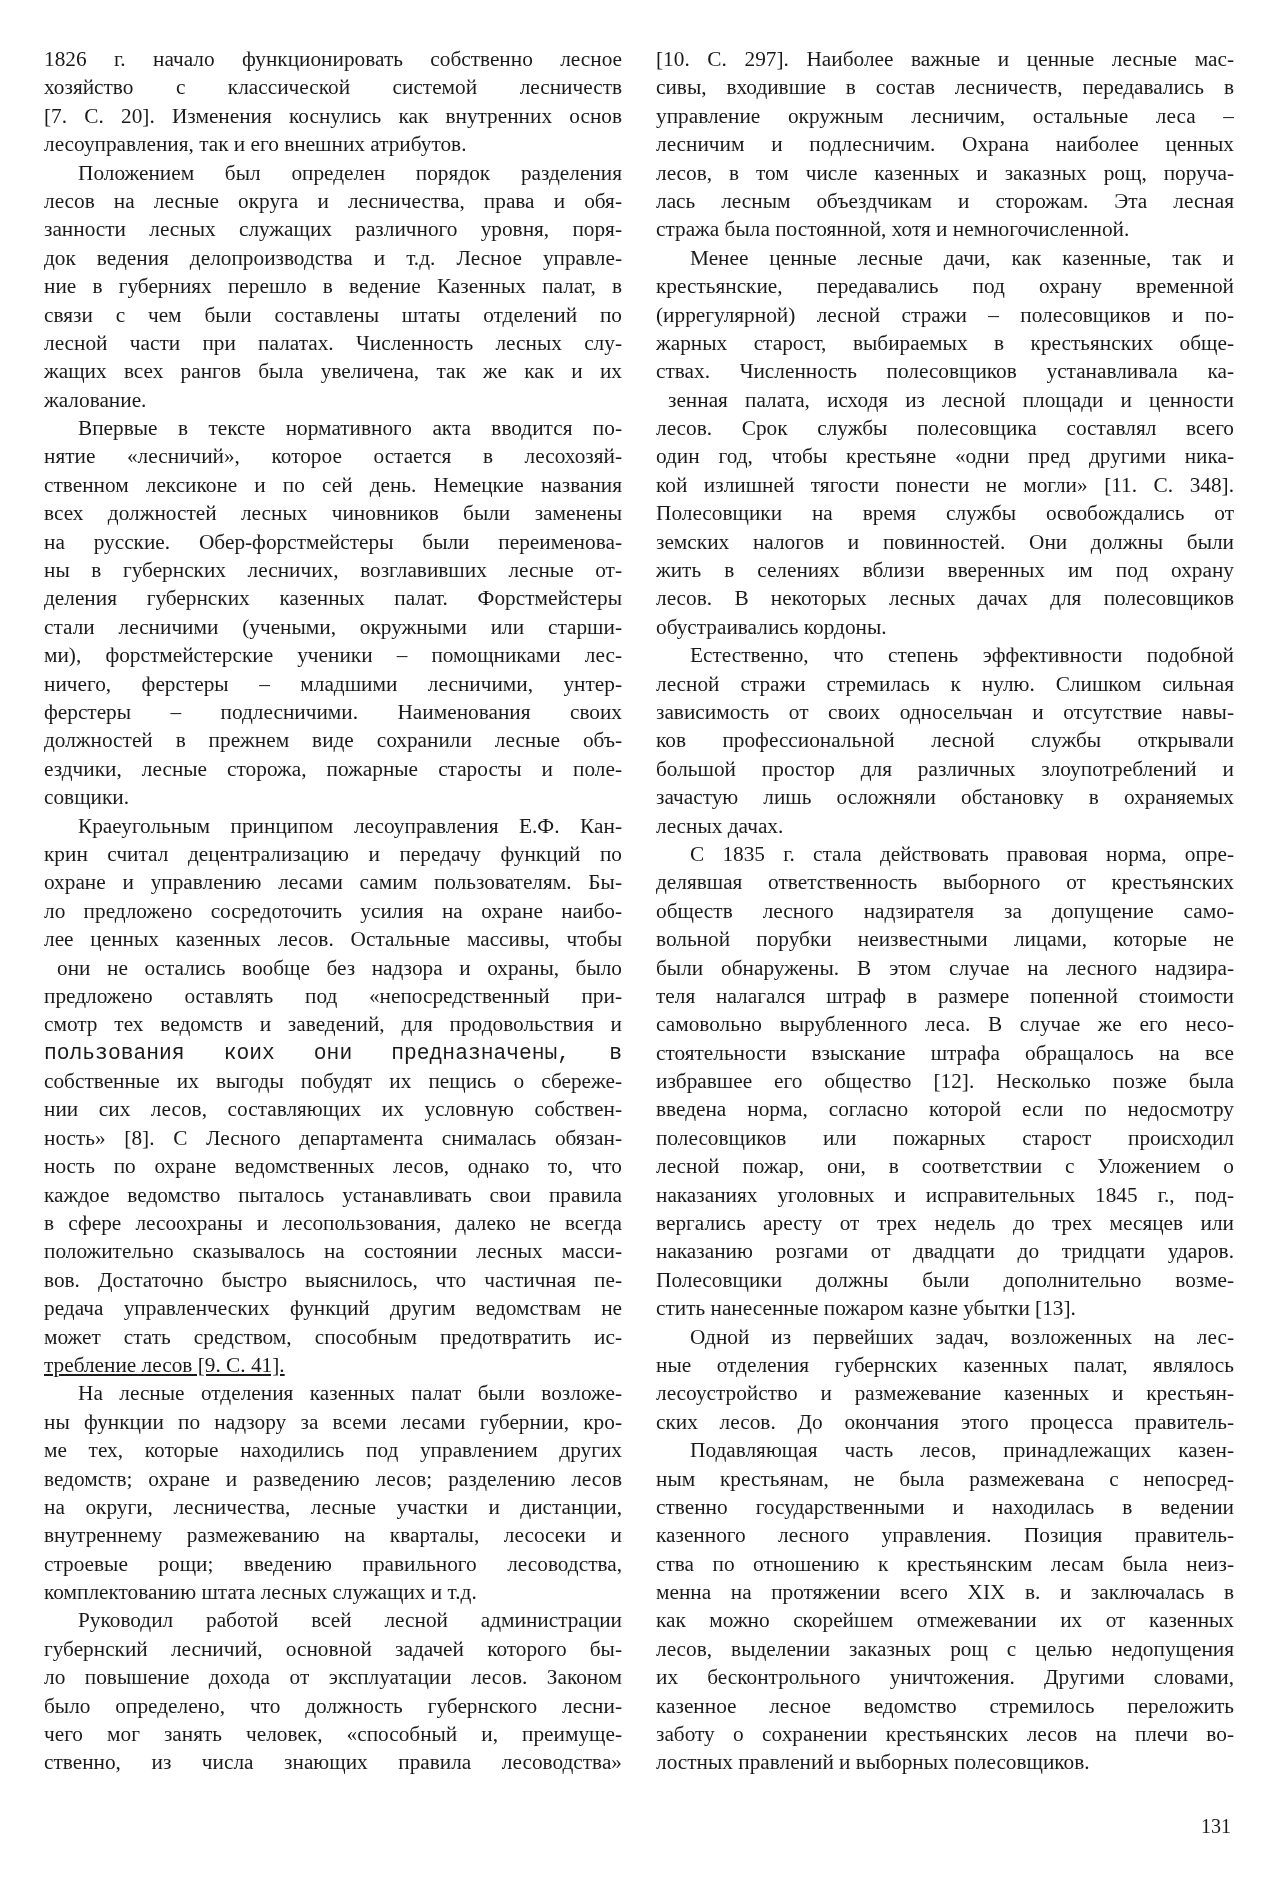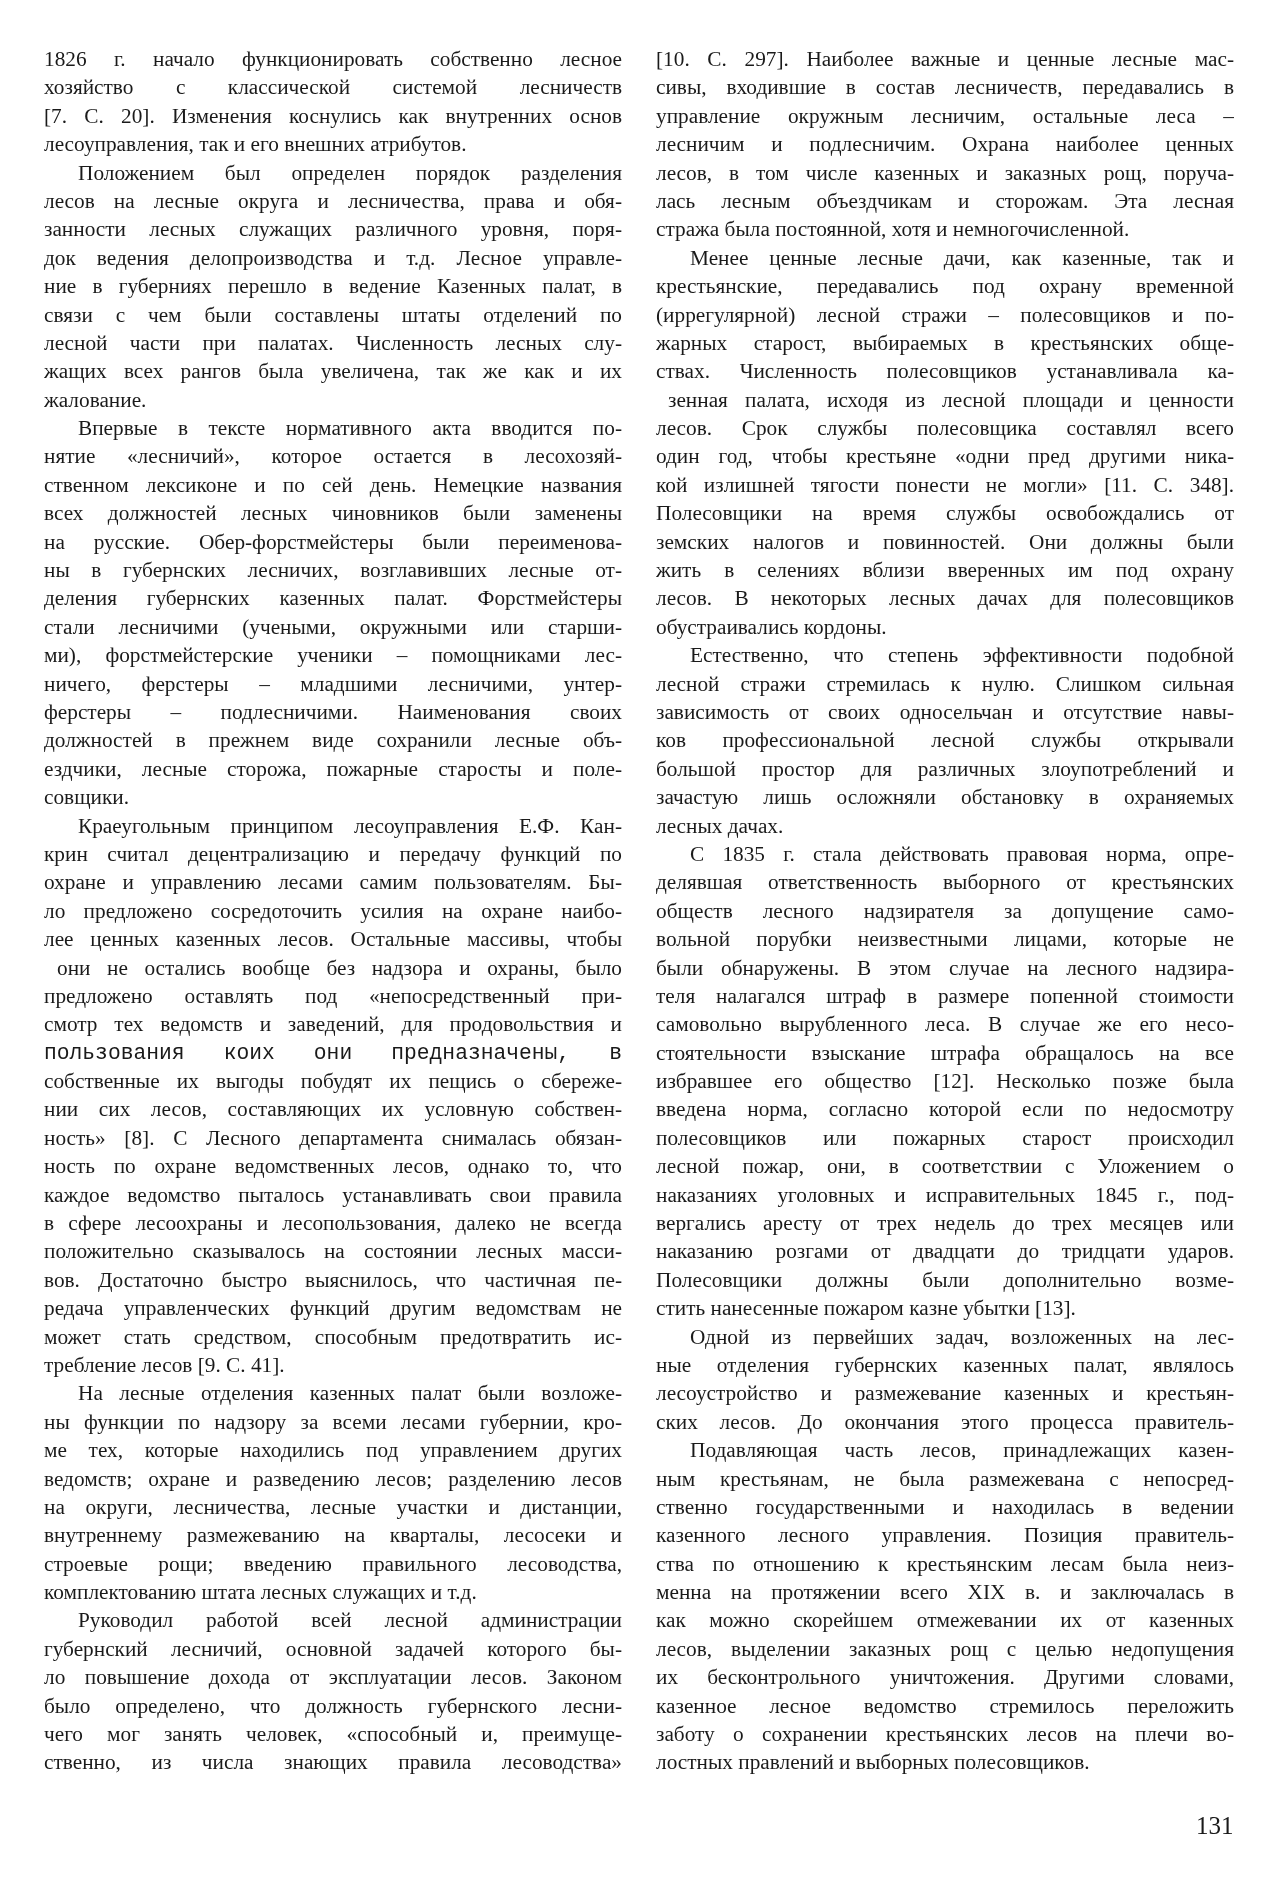--- a/index.html
+++ b/index.html
@@ -6,22 +6,22 @@
   body { width:1280px; height:1887px; position:relative; overflow:hidden;
          font-family:"Liberation Serif", "DejaVu Serif", serif; color:#1a1a1a; }
   .col { position:absolute; top:45px; width:578px; }
   .col.left { left:44px; }
   .col.right { left:656px; }
   .para { margin:0; padding:0; }
   .ln { display:block; height:28.4px; line-height:28.4px; font-size:21.3px;
         text-align:justify; text-align-last:justify; white-space:nowrap; }
   .ln.last { text-align:left; text-align-last:left; }
   .ln.first { text-indent:34px; }
-  .page-number { position:absolute; left:1196px; top:1812px; font-size:25px;
-                 line-height:28px; width:40px; text-align:left; }
+  .page-number { position:absolute; left:1196px; top:1812px; font-size:20px;
+                 line-height:28px; width:40px; text-align:center; }
 </style>
 </head>
 <body>
 
 <div class="col left" id="col-left">
     <div class="para">
       <div class="ln" style="white-space: normal; overflow: hidden;">1826 г. начало функционировать собственно лесное</div>
       <div class="ln" style="white-space: normal; overflow: hidden;">хозяйство с классической системой лесничеств</div>
       <div class="ln" style="white-space: normal; overflow: hidden;">[7. С. 20]. Изменения коснулись как внутренних основ</div>
       <div class="ln last" style="white-space: normal; overflow: hidden;">лесоуправления, так и его внешних атрибутов.</div>
@@ -66,21 +66,21 @@
       <div class="ln" style="white-space: normal; overflow: hidden;">собственные их выгоды побудят их пещись о сбереже-</div>
       <div class="ln" style="white-space: normal; overflow: hidden;">нии сих лесов, составляющих их условную собствен-</div>
       <div class="ln" style="white-space: normal; overflow: hidden;">ность» [8]. С Лесного департамента снималась обязан-</div>
       <div class="ln" style="white-space: normal; overflow: hidden;">ность по охране ведомственных лесов, однако то, что</div>
       <div class="ln" style="white-space: normal; overflow: hidden;">каждое ведомство пыталось устанавливать свои правила</div>
       <div class="ln" style="white-space: normal; overflow: hidden;">в сфере лесоохраны и лесопользования, далеко не всегда</div>
       <div class="ln" style="white-space: normal; overflow: hidden;">положительно сказывалось на состоянии лесных масси-</div>
       <div class="ln" style="white-space: normal; overflow: hidden;">вов. Достаточно быстро выяснилось, что частичная пе-</div>
       <div class="ln" style="white-space: normal; overflow: hidden;">редача управленческих функций другим ведомствам не</div>
       <div class="ln" style="white-space: normal; overflow: hidden;">может стать средством, способным предотвратить ис-</div>
-      <div class="ln last" style="white-space: normal; overflow: hidden;">требление лесов [9. С. 41].</div>
+      <div class="ln last" style="white-space: normal; overflow: hidden; text-decoration: underline;">требление лесов [9. С. 41].</div>
     </div>
     <div class="para">
       <div class="ln first" style="white-space: normal; overflow: hidden;">На лесные отделения казенных палат были возложе-</div>
       <div class="ln" style="white-space: normal; overflow: hidden;">ны функции по надзору за всеми лесами губернии, кро-</div>
       <div class="ln" style="white-space: normal; overflow: hidden;">ме тех, которые находились под управлением других</div>
       <div class="ln" style="white-space: normal; overflow: hidden;">ведомств; охране и разведению лесов; разделению лесов</div>
       <div class="ln" style="white-space: normal; overflow: hidden;">на округи, лесничества, лесные участки и дистанции,</div>
       <div class="ln" style="white-space: normal; overflow: hidden;">внутреннему размежеванию на кварталы, лесосеки и</div>
       <div class="ln" style="white-space: normal; overflow: hidden;">строевые рощи; введению правильного лесоводства,</div>
       <div class="ln last" style="white-space: normal; overflow: hidden;">комплектованию штата лесных служащих и т.д.</div>

